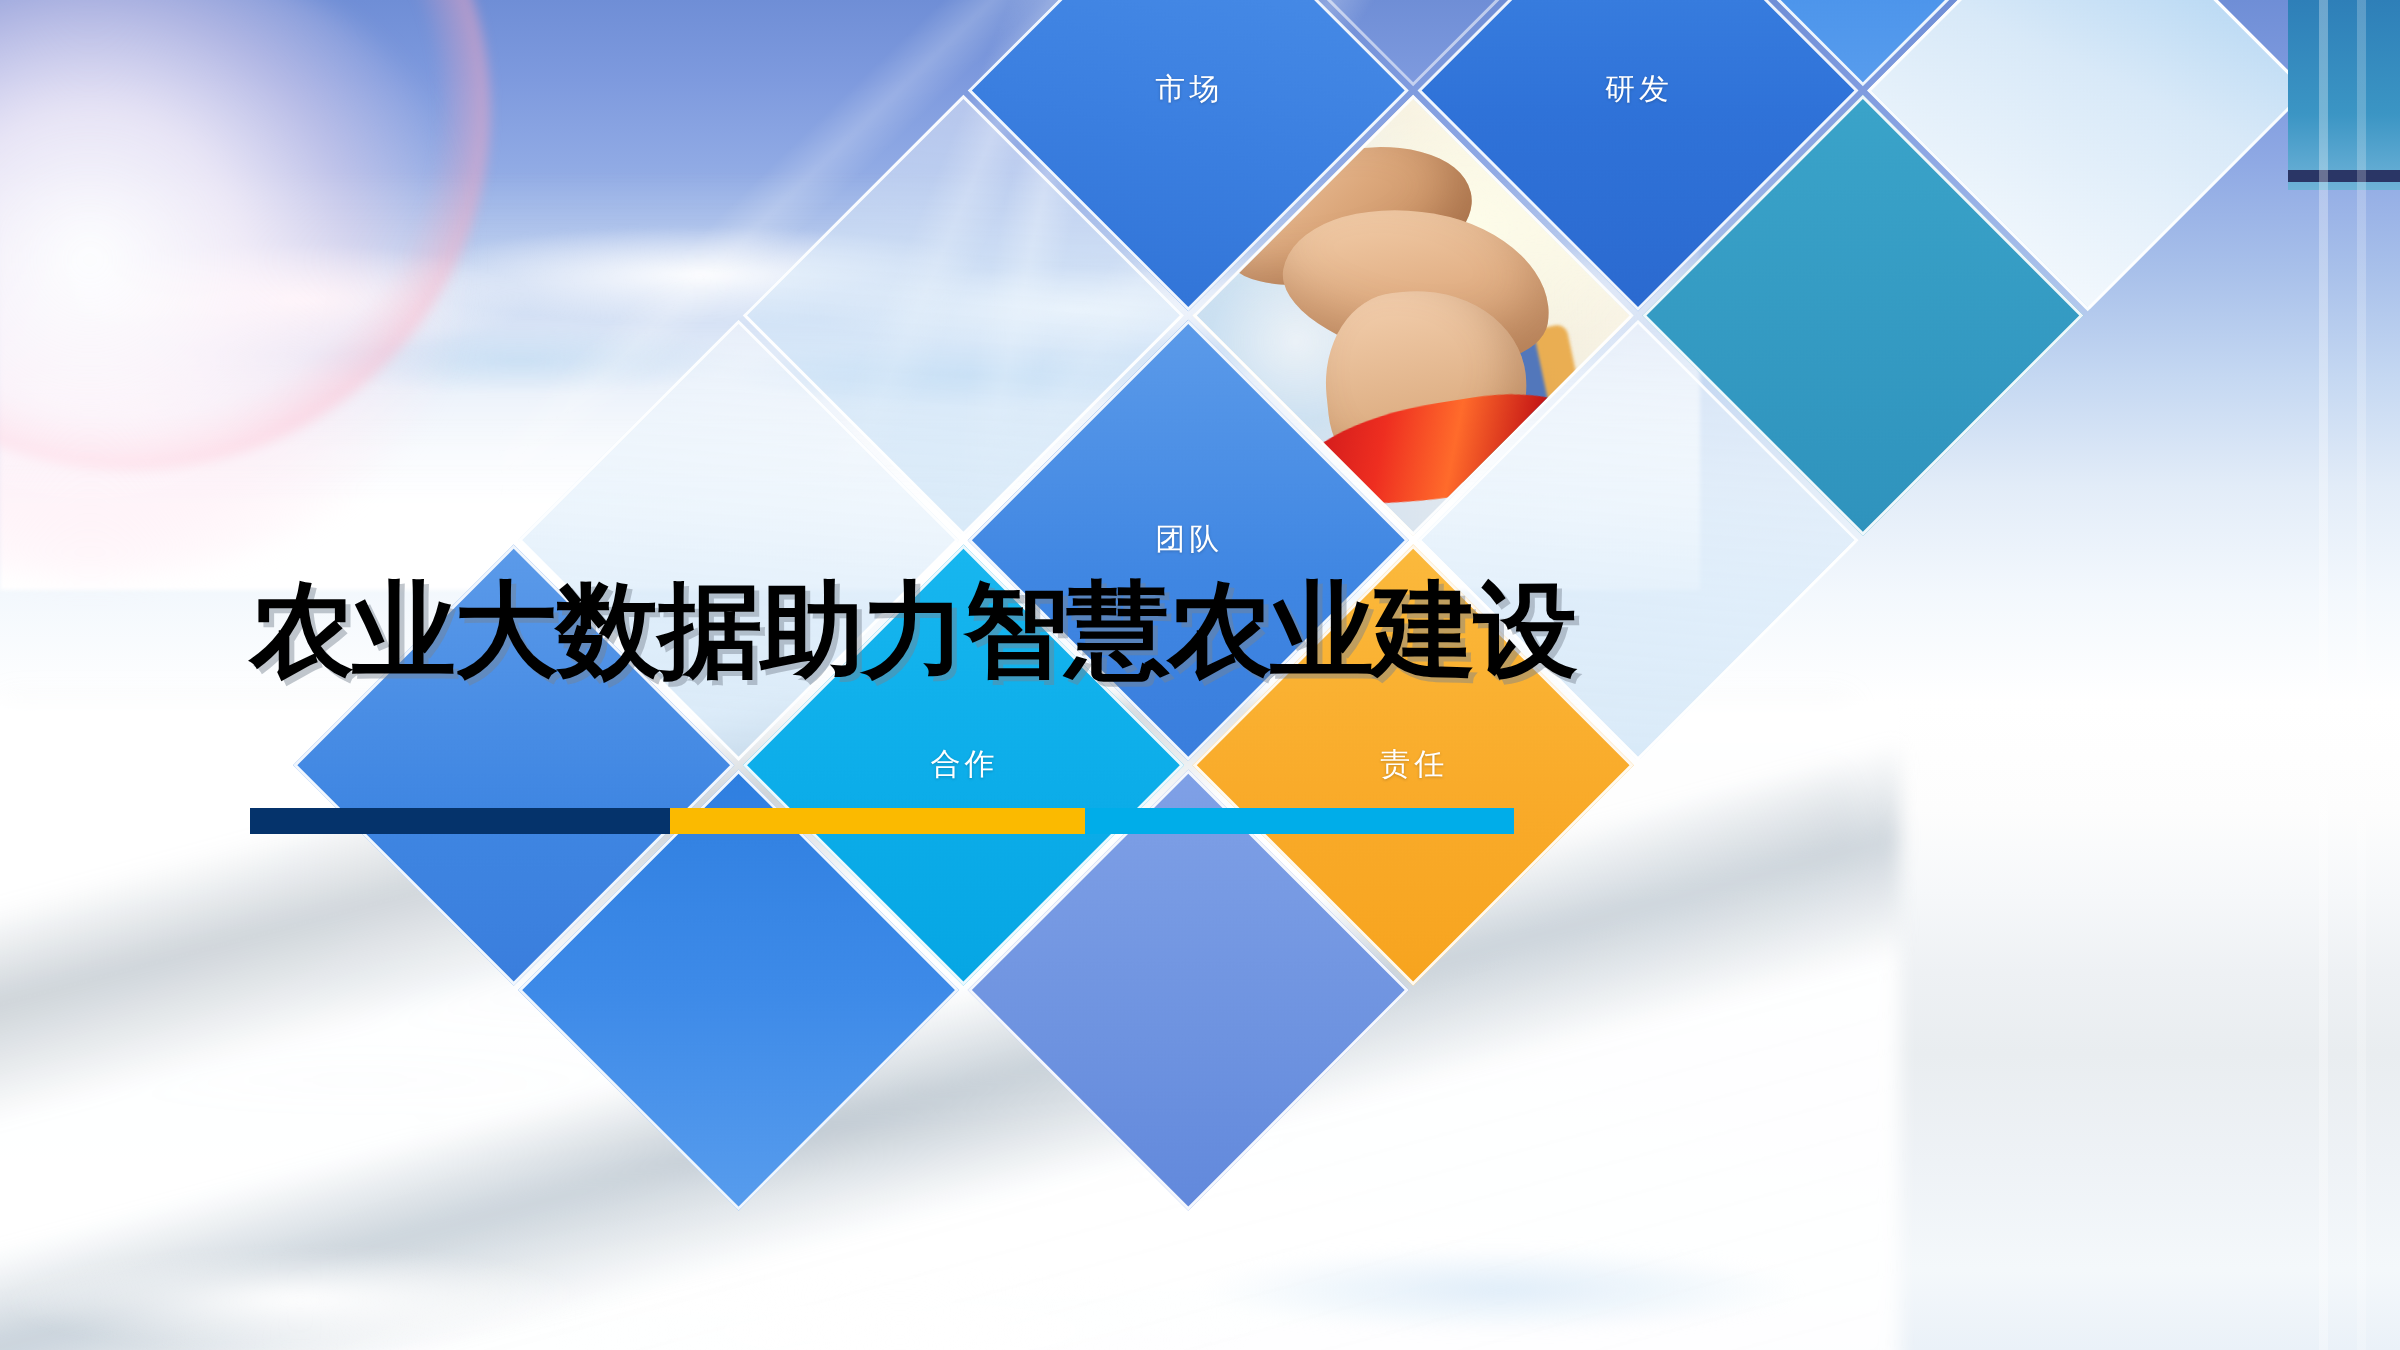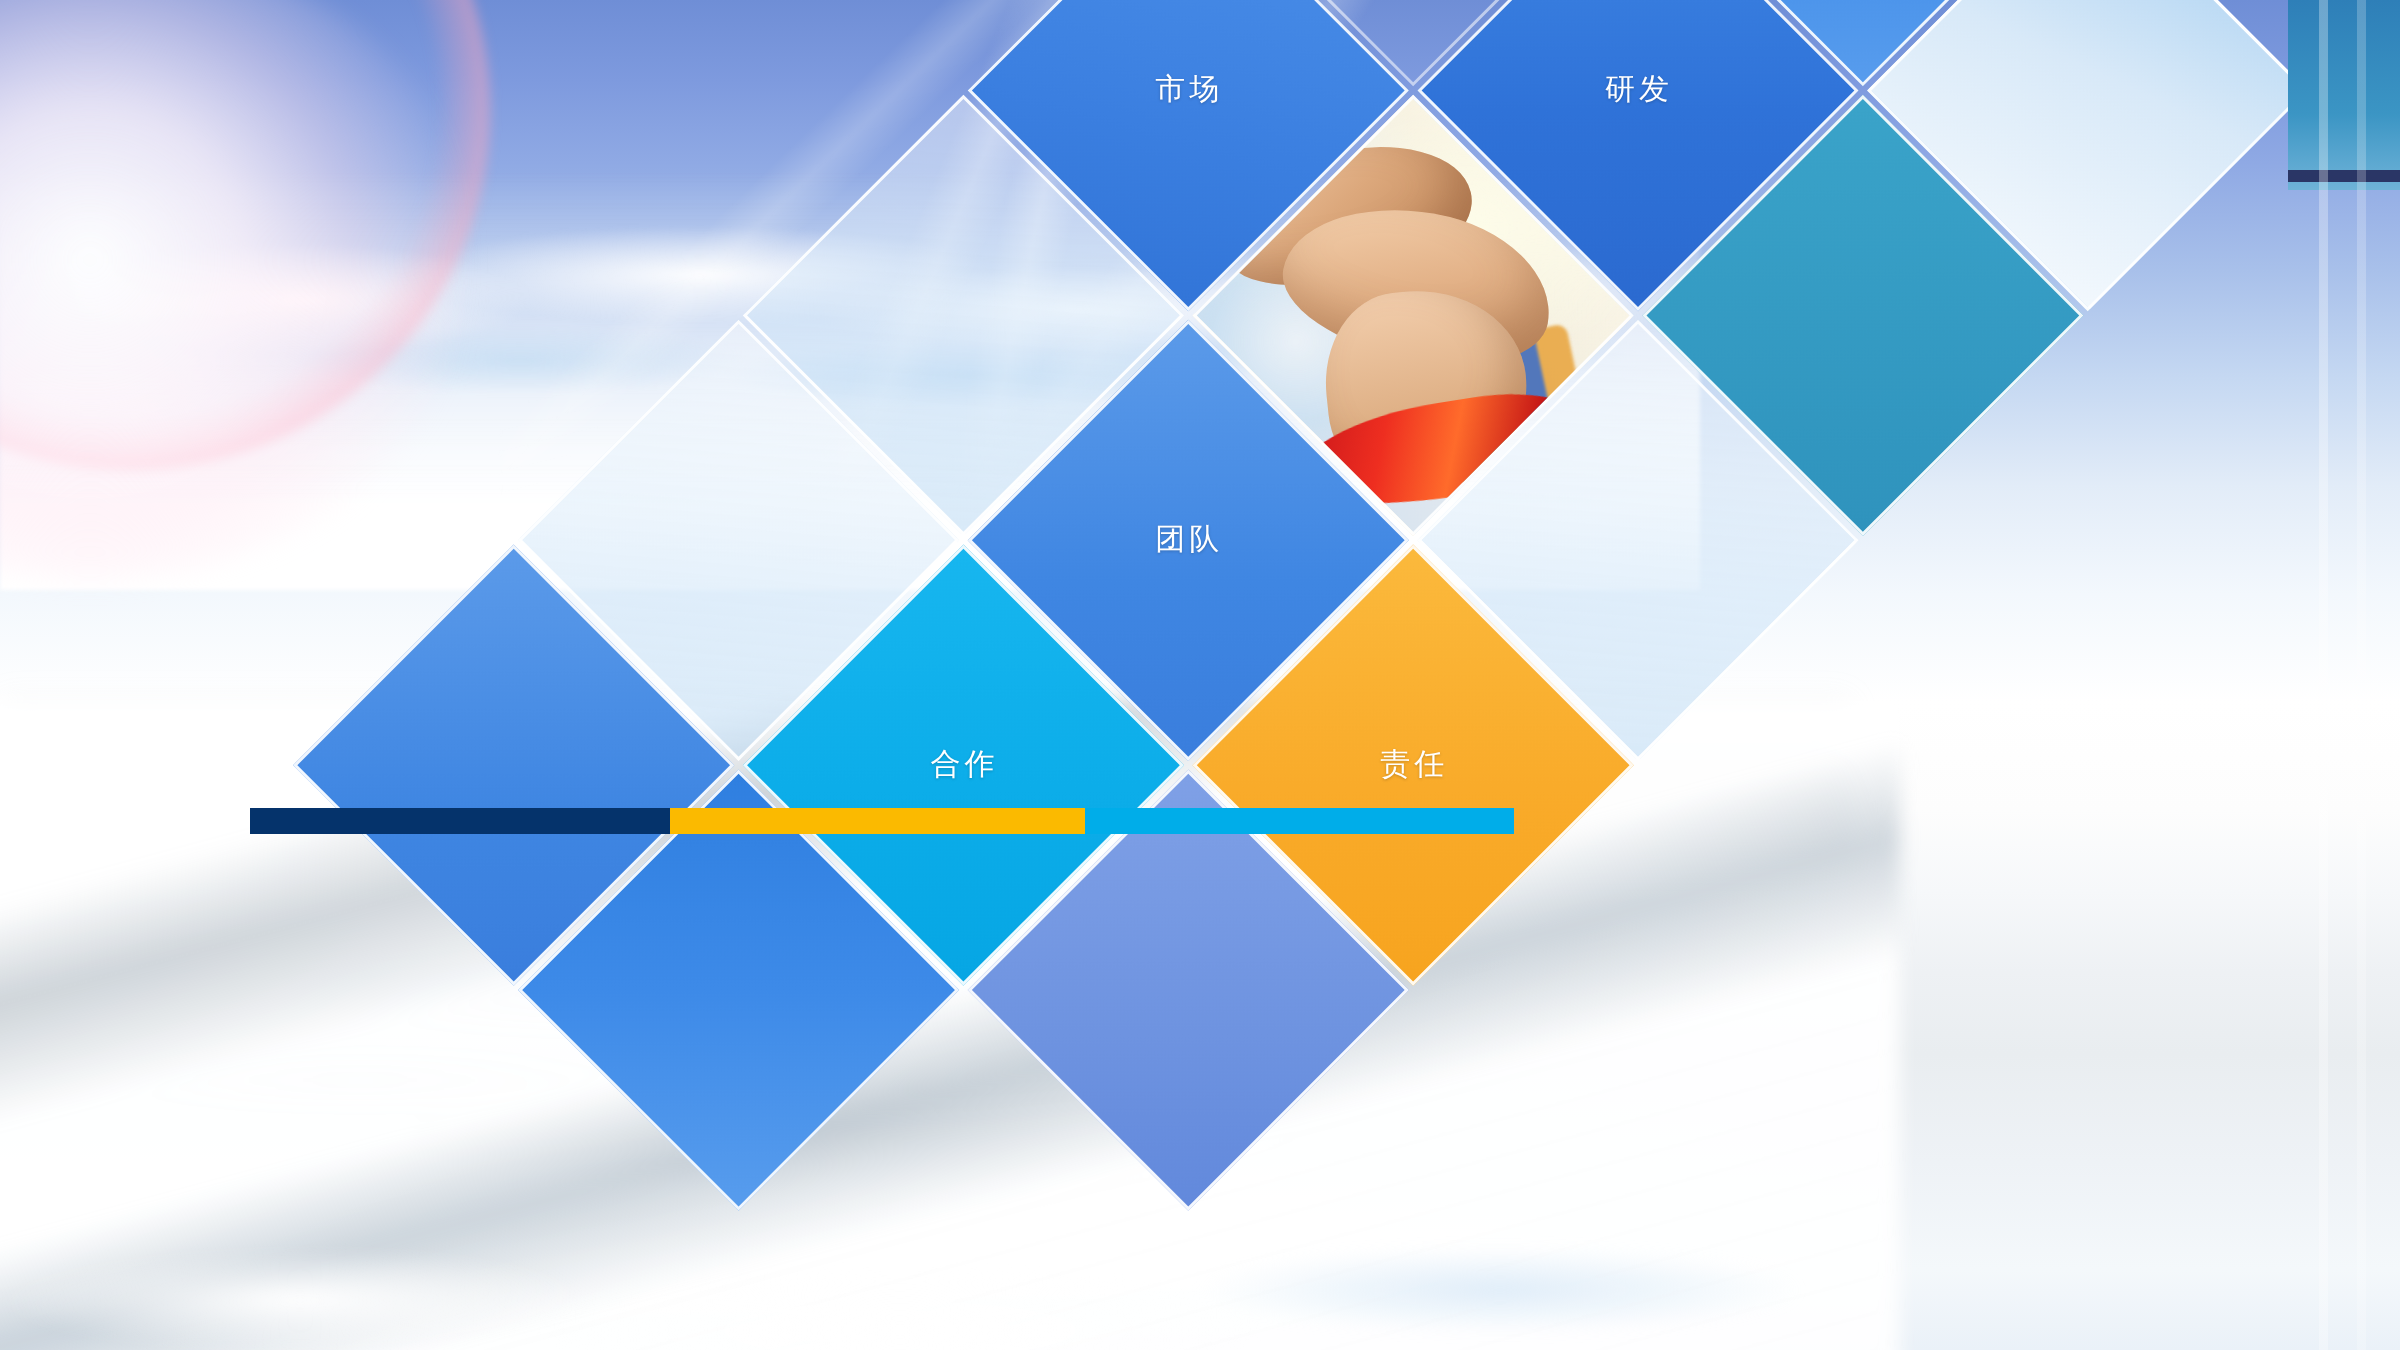--- a/index.html
+++ b/index.html
@@ -279,19 +279,22 @@
     <div class="cell c-periwinkle" style="left:318px;top:954px;"></div>
 
     <div class="cell c-blue-d" style="left:-318px;top:1272px;"></div>
     <div class="cell c-blue-a" style="left:0px;top:1272px;"></div>
   </div>
 
   <div class="edge-top"></div>
   <div class="edge-top-bar"></div>
   <div class="edge-strips"></div>
 
+  <div class="title-block">
+    <h1 class="slide-title">农业大数据助力智慧农业建设</h1>
+  </div>
   <div class="accent-bar">
       <div class="accent-seg" style="background: rgb(5, 51, 107); width: 33.2%;"></div>
       <div class="accent-seg" style="background: rgb(251, 186, 0); width: 32.9%;"></div>
       <div class="accent-seg" style="background: rgb(0, 173, 233); width: 33.9%;"></div>
     </div>
 
 </div>
 
 </body></html>

